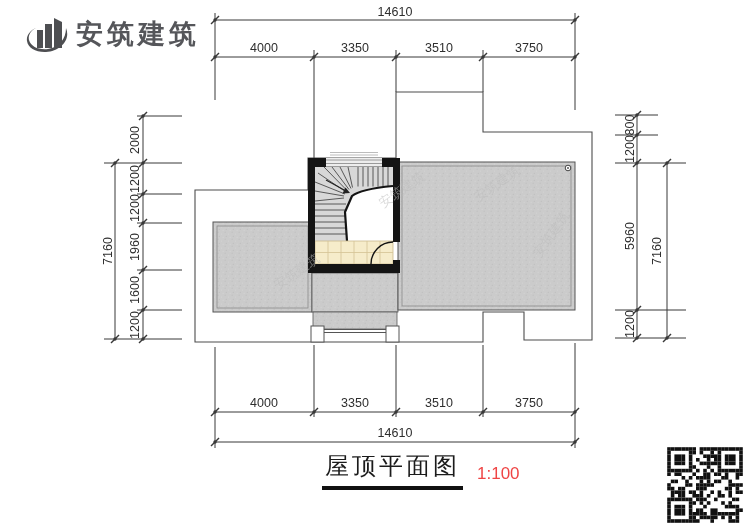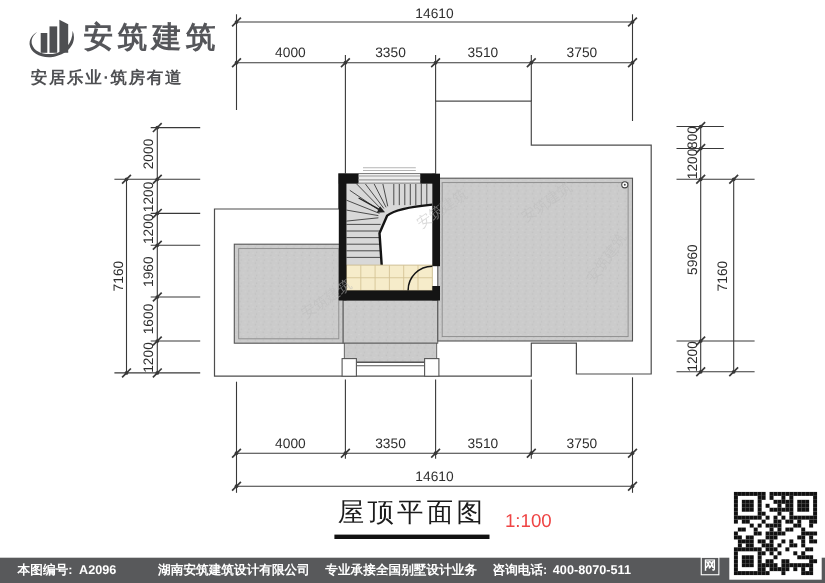--- a/index.html
+++ b/index.html
@@ -10,21 +10,21 @@
   
   .logo{position:absolute;left:24px;top:14px;color:#55565a;}
   .logo-row{display:flex;align-items:center;}
   .logo-name{font-size:27px;font-weight:700;letter-spacing:4px;color:#55565a;margin-left:6px;}
   .logo-tagline{font-size:15px;font-weight:700;letter-spacing:1.5px;color:#4e4f52;margin-top:7px;margin-left:4px;}
   
   .plan-svg{position:absolute;left:0;top:0;}
   .dimtxt{font-family:"Liberation Sans",sans-serif;font-size:12.5px;fill:#2e2e2e;}
   .wm{font-family:"Liberation Sans",sans-serif;font-size:13px;fill:#bdbdbd;opacity:.55;}
   
-  .title-block{position:absolute;left:304px;top:450px;display:flex;align-items:flex-end;}
+  .title-block{position:absolute;left:322px;top:450px;display:flex;align-items:flex-end;}
   .title-cn{
     font-family:"Liberation Serif",serif;font-size:24px;letter-spacing:3px;color:#1b1b1b;
     border-bottom:4px solid #111;padding:0 3px 4px 3px;min-width:106px;text-align:center;
   }
   .title-scale{font-family:"Liberation Sans",sans-serif;font-size:17px;color:#ef4444;margin-left:14px;padding-bottom:6px;}
   
   .footer{
     position:absolute;left:0;right:0;bottom:0;height:23px;background:#58595b;color:#fff;
     display:flex;align-items:center;font-size:11.5px;font-weight:700;white-space:nowrap;
   }
@@ -50,21 +50,20 @@
       <svg width="46" height="40" viewBox="0 0 46 40">
         <g fill="#4e4f52">
           <rect x="13" y="16" width="6" height="18"></rect>
           <rect x="21" y="10" width="7" height="24"></rect>
           <polygon points="30,4 38,8 38,34 30,34"></polygon>
         </g>
         <path d="M42,14 C47,26 36,37 22,38 C12,38.5 4,34 3,27 C2,21 7,16 12,14 C6,17 4,22 5,26 C7,33 15,36 24,35 C35,33.5 42,25 42,14 Z" fill="#4e4f52"></path>
       </svg>
       <span class="logo-name">安筑建筑</span>
     </div>
-    <div class="logo-tagline">安居乐业·筑房有道</div>
   </div>
 
   <svg class="plan-svg" width="750" height="530" viewBox="0 0 750 530">
     <defs>
       <pattern id="roofTex" width="7" height="7" patternUnits="userSpaceOnUse">
         <rect width="7" height="7" fill="#cbcbcb"></rect>
         <circle cx="1.2" cy="1.2" r="0.7" fill="#c1c1c1"></circle>
         <circle cx="4.4" cy="3.1" r="0.6" fill="#d4d4d4"></circle>
         <circle cx="2.3" cy="5.4" r="0.6" fill="#bfbfbf"></circle>
         <circle cx="6.1" cy="6.2" r="0.5" fill="#d7d7d7"></circle>
@@ -293,28 +292,20 @@
       <text class="wm" x="383" y="208" transform="rotate(-35 383 208)">安筑建筑</text>
       <text class="wm" x="540" y="258" transform="rotate(-55 540 258)">安筑建筑</text>
     </g>
   </svg>
 
   <div class="title-block">
     <span class="title-cn">屋顶平面图</span>
     <span class="title-scale">1:100</span>
   </div>
 
-  <div class="footer">
-    <span class="f-num-label">本图编号:</span>
-    <span class="f-num">A2096</span>
-    <span class="f-company">湖南安筑建筑设计有限公司</span>
-    <span class="f-service">专业承接全国别墅设计业务</span>
-    <span class="f-phone-label">咨询电话:</span>
-    <span class="f-phone">400-8070-511</span>
-  </div>
   <div class="web-box">网</div>
 
   <div class="qr">
     <svg id="qr-svg" width="84" height="84" viewBox="0 0 84 84">
         <rect x="4.2" y="4.2" width="3.6" height="3.6" fill="#111"></rect>
         <rect x="7.8" y="4.2" width="3.6" height="3.6" fill="#111"></rect>
         <rect x="11.4" y="4.2" width="3.6" height="3.6" fill="#111"></rect>
         <rect x="15.0" y="4.2" width="3.6" height="3.6" fill="#111"></rect>
         <rect x="18.6" y="4.2" width="3.6" height="3.6" fill="#111"></rect>
         <rect x="22.2" y="4.2" width="3.6" height="3.6" fill="#111"></rect>

